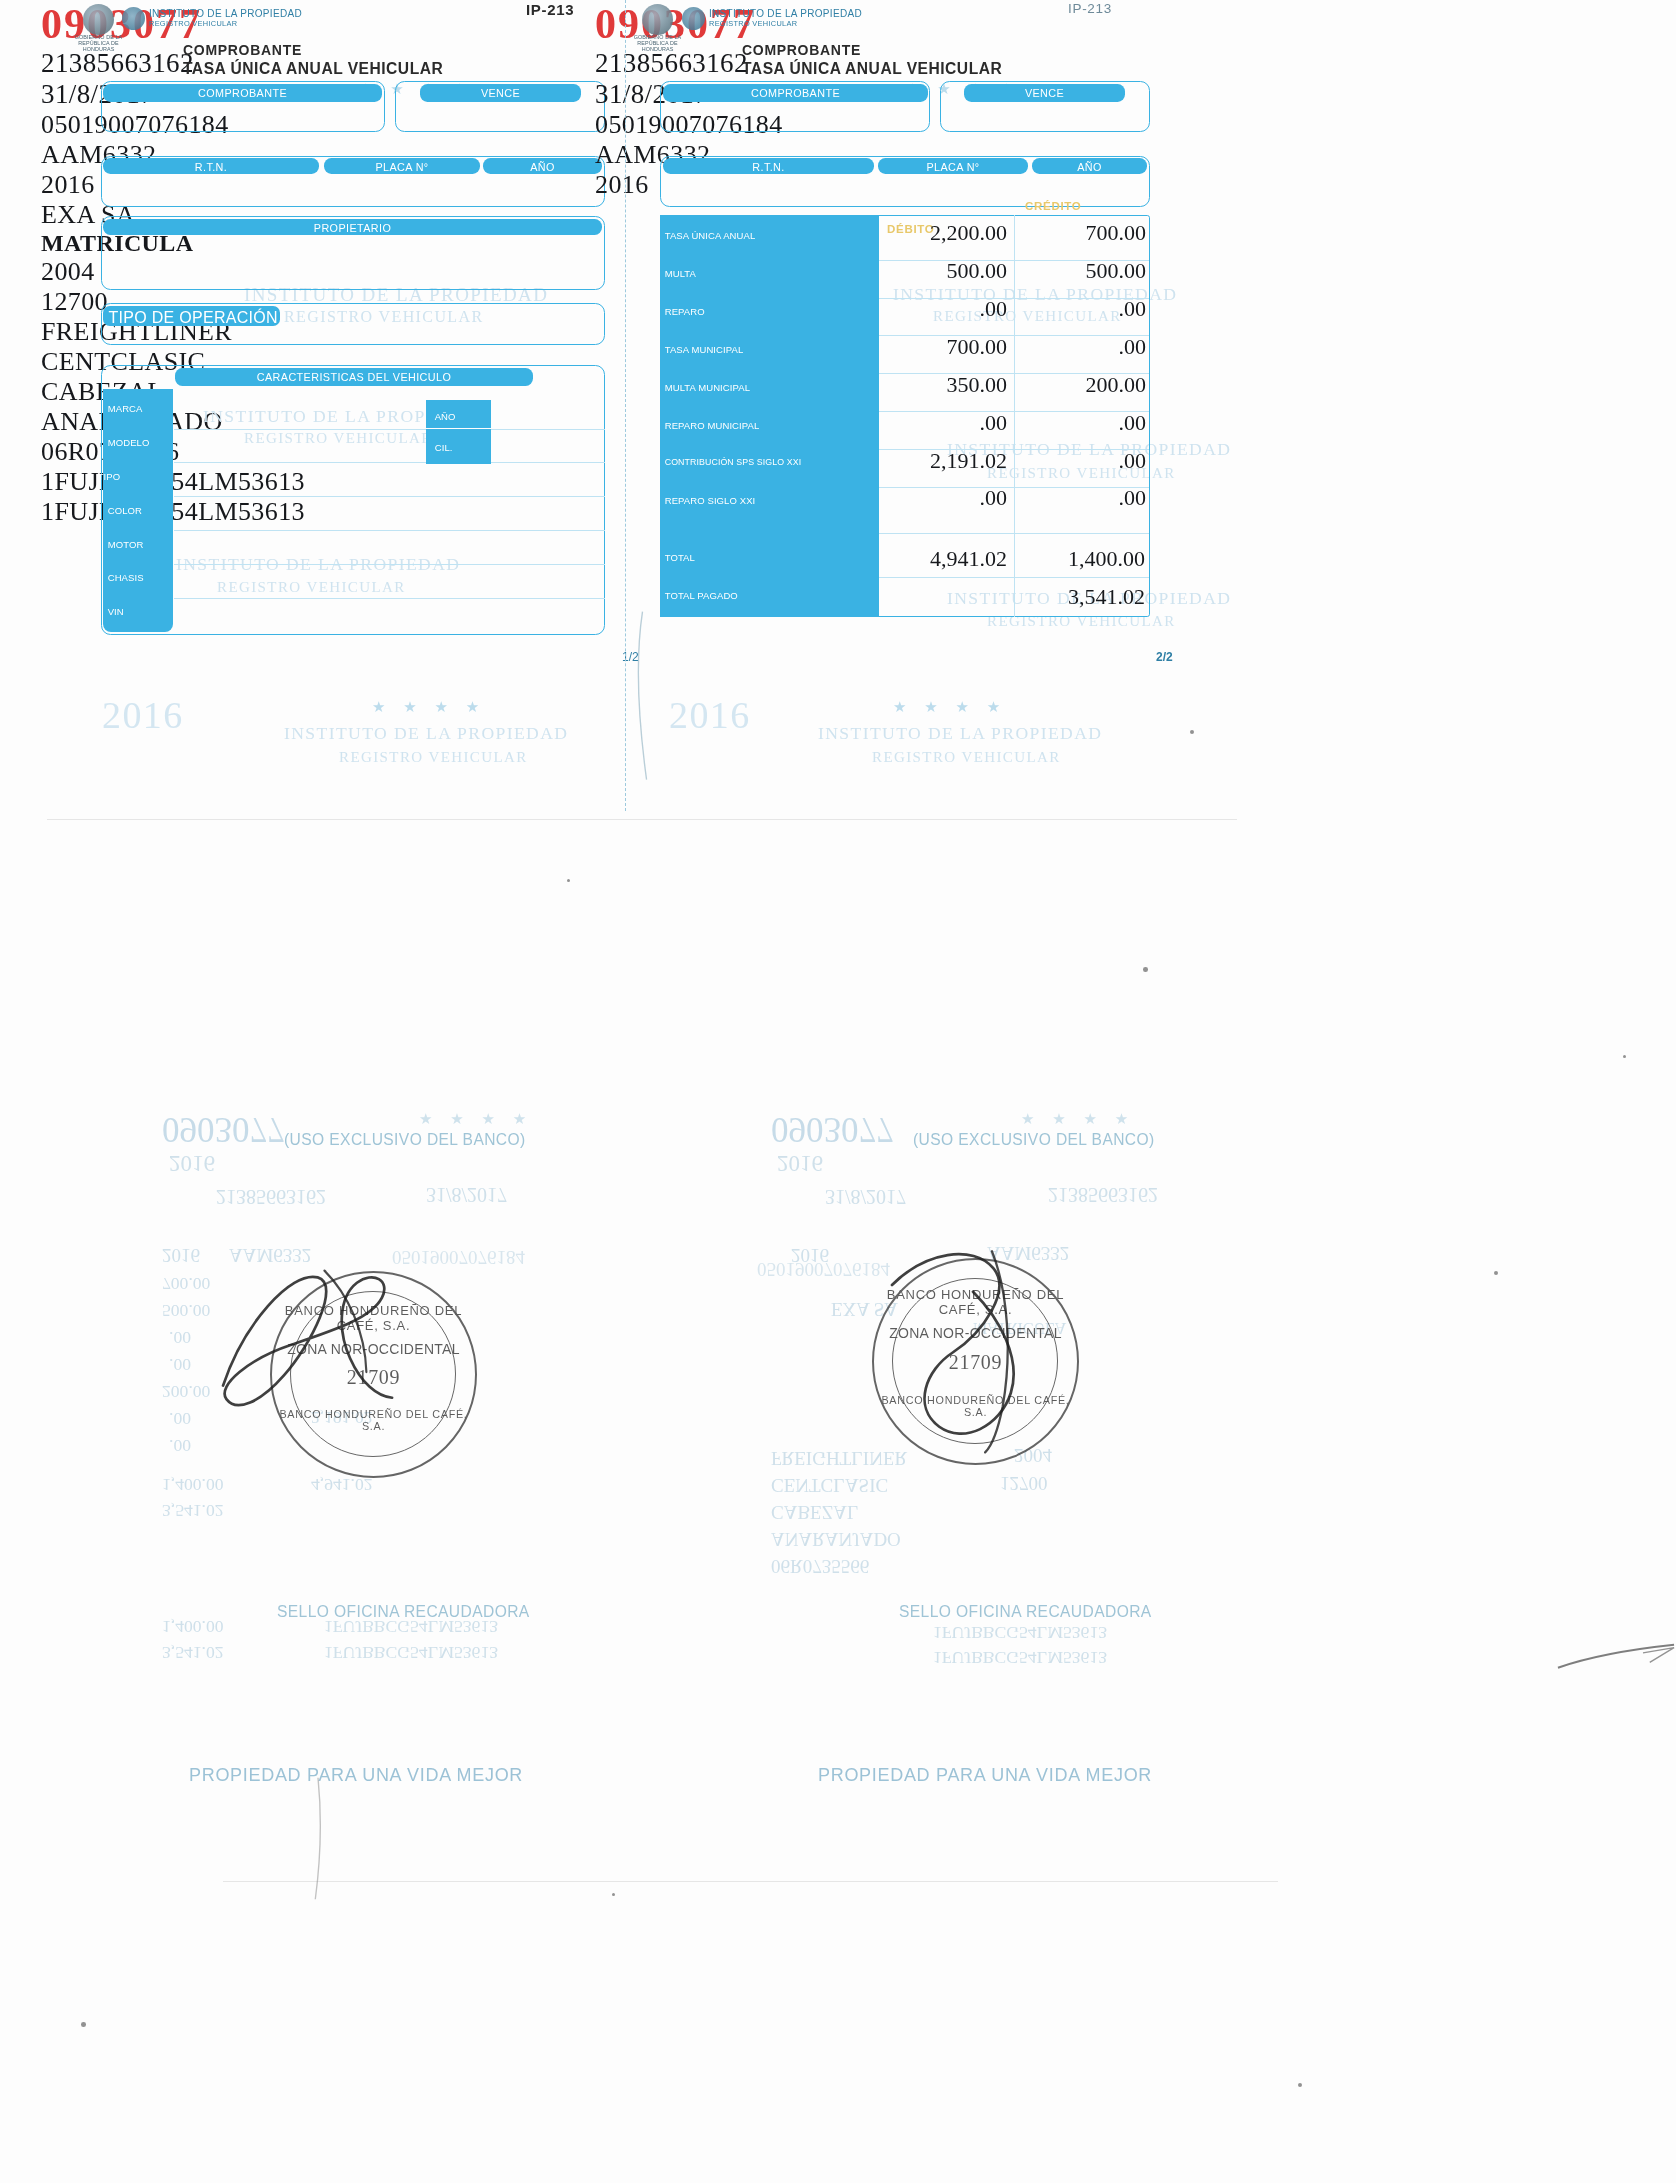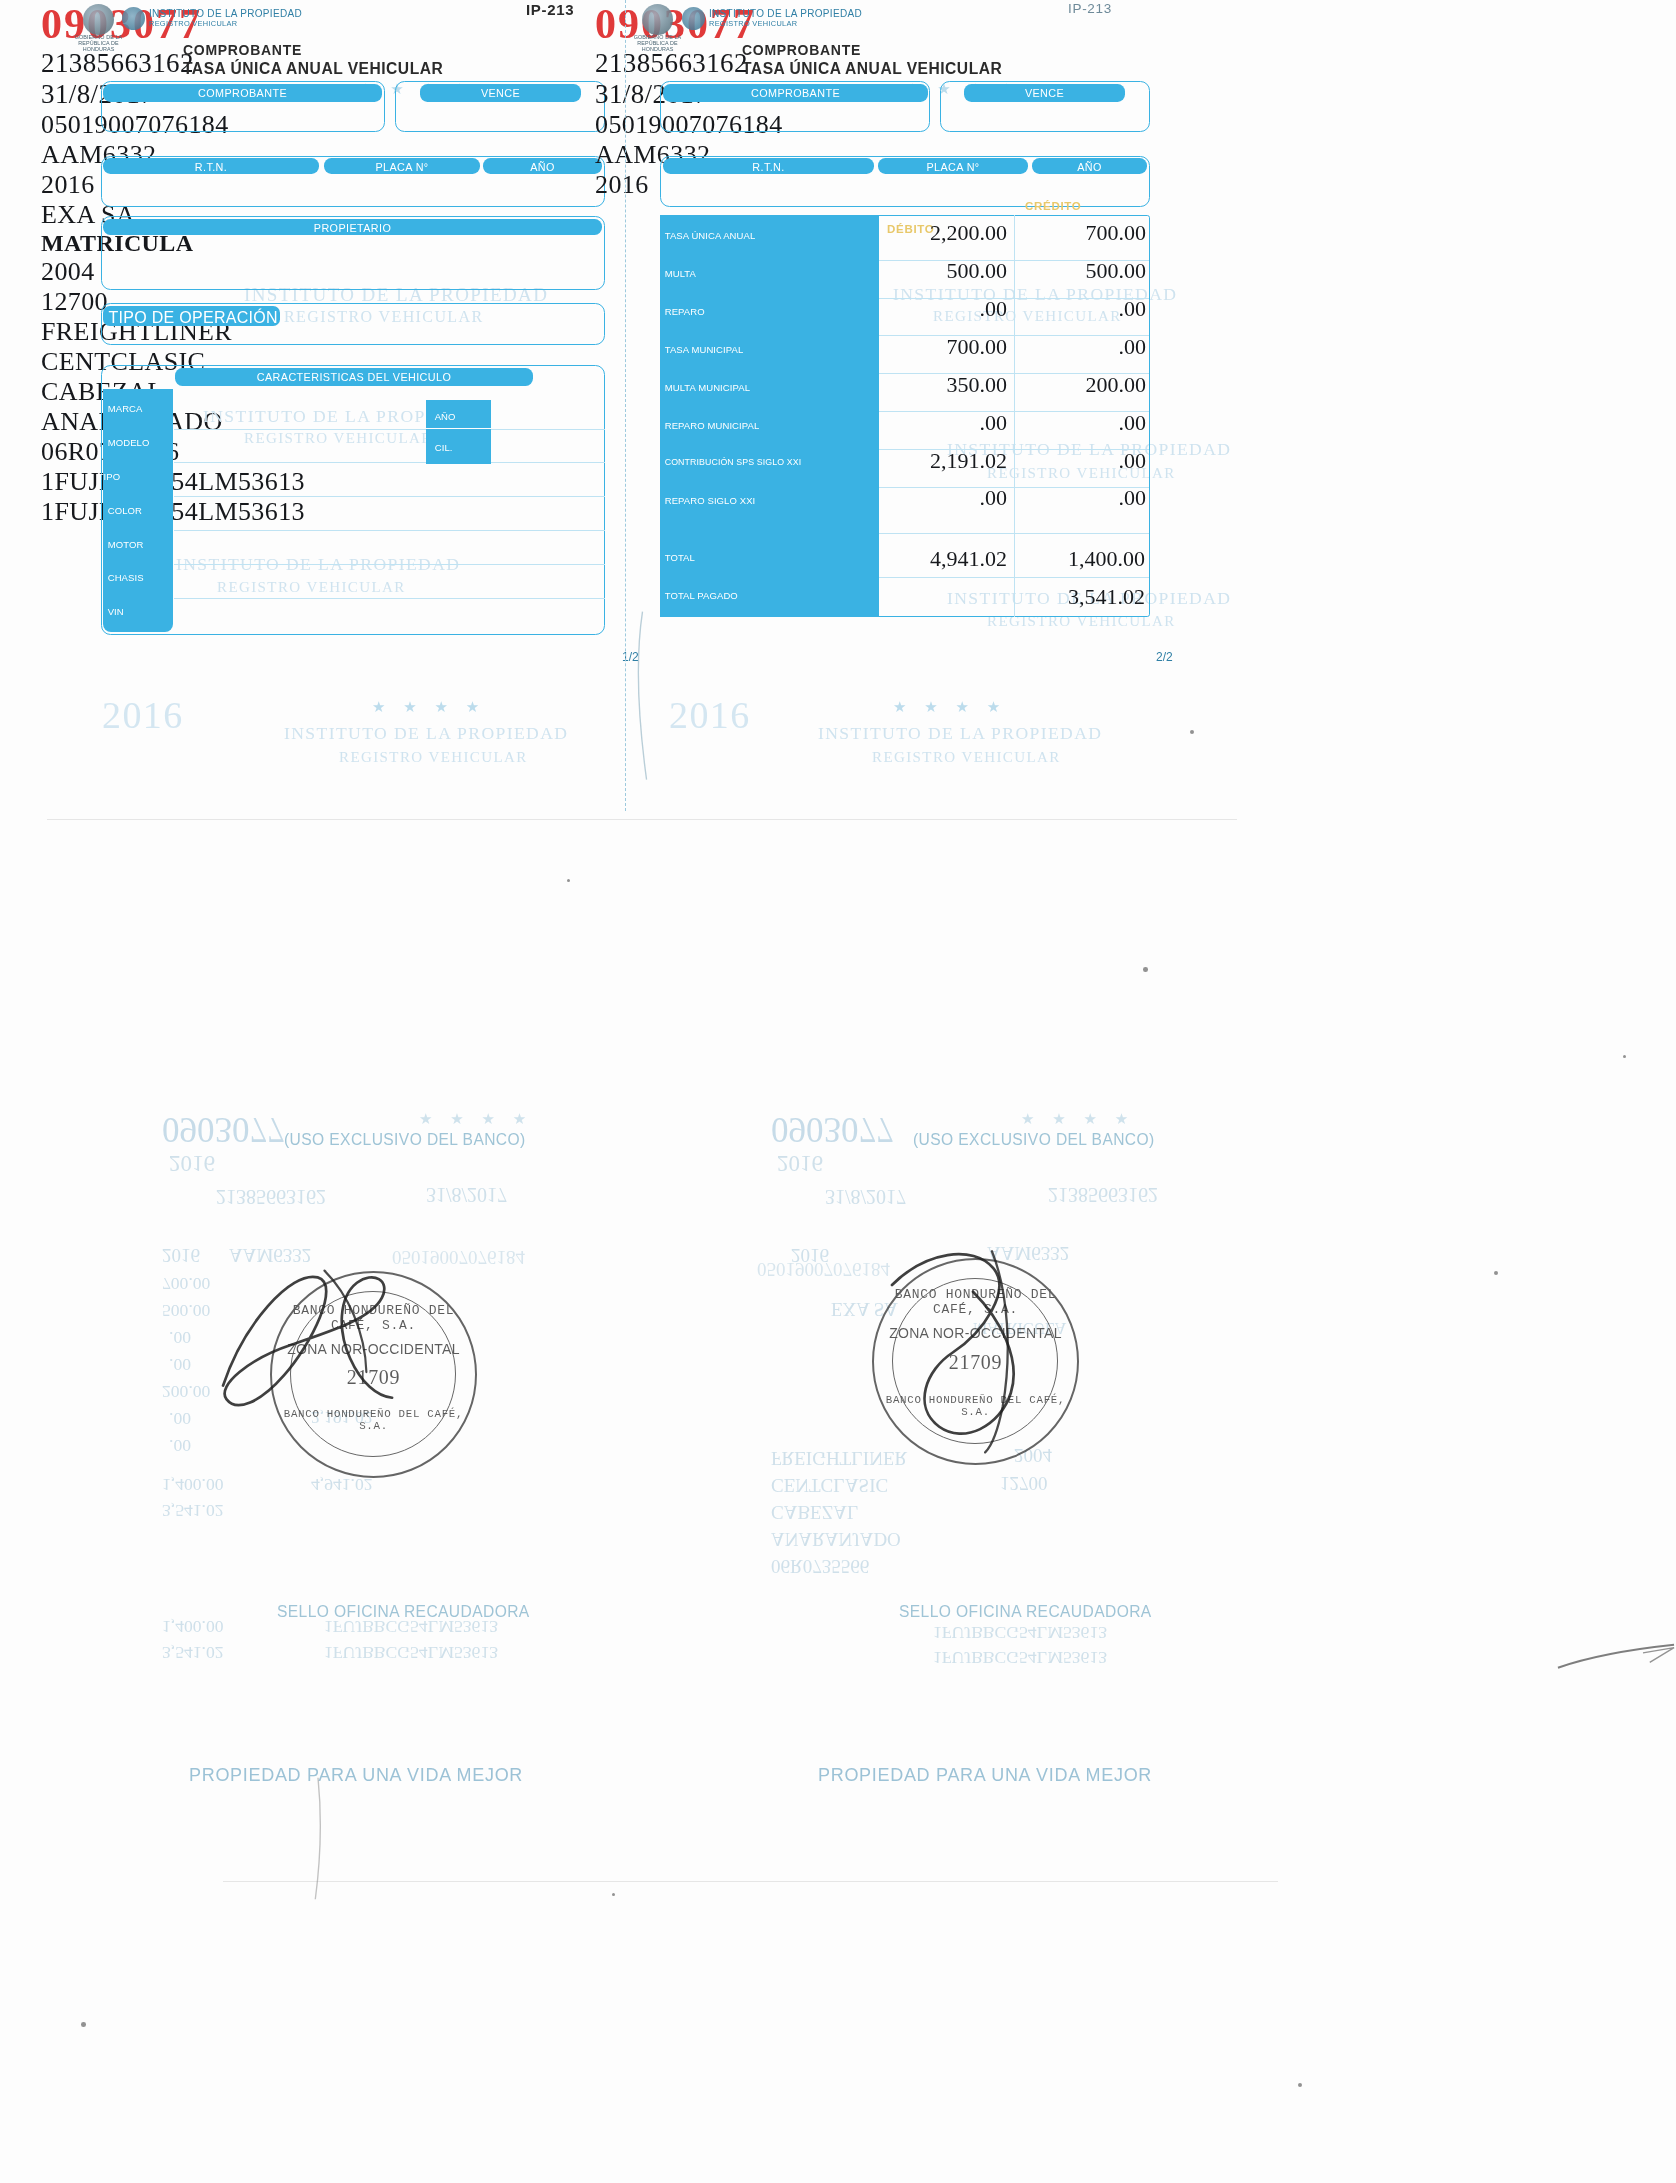--- a/index.html
+++ b/index.html
@@ -165,21 +165,21 @@
     border-radius: 50%;
     border: 1.4px solid #2c2c2c;
   }
   .stamp-txt-top, .stamp-txt-bot {
     position: absolute;
     width: 100%;
     text-align: center;
     font-size: 13px;
     letter-spacing: 0.7px;
     color: #1e1e1e;
-    font-family: Liberation Mono, monospace;
+    font-family: Liberation Sans, sans-serif;
   }
   .stamp-num {
     position: absolute;
     width: 100%;
     text-align: center;
     font-size: 20px;
     color: #1e1e1e;
     font-family: "Liberation Serif", serif;
     letter-spacing: 0.7px;
   }
@@ -402,21 +402,21 @@
     <div class="amt" style="left:425px; top:258px; width:126px;">500.00</div>
     <div class="amt" style="left:425px; top:296px; width:126px;">.00</div>
     <div class="amt" style="left:425px; top:334px; width:126px;">.00</div>
     <div class="amt" style="left:425px; top:372px; width:126px;">200.00</div>
     <div class="amt" style="left:425px; top:410px; width:126px;">.00</div>
     <div class="amt" style="left:425px; top:448px; width:126px;">.00</div>
     <div class="amt" style="left:425px; top:485px; width:126px;">.00</div>
     <div class="amt" style="left:419px; top:546px; width:131px;">1,400.00</div>
     <div class="amt" style="left:419px; top:584px; width:131px;">3,541.02</div>
 
-    <div style="position:absolute; left:561px; top:650px; font-size:12px; color:#2f7fa5;">2/2</div>
+    <div style="position:absolute; left:561px; top:650px; font-size:12px; color:#2f7fa5;font-weight:bold;">2/2</div>
 
     <div class="wm" style="left:74px; top:693px; font-size:38px; color:#d4e6f1;">2016</div>
     <div class="stars" style="left:298px; top:698px;">★ ★ ★ ★</div>
     <div class="wm" style="left:223px; top:723px; font-size:17.6px;">INSTITUTO DE LA PROPIEDAD</div>
     <div class="wm" style="left:277px; top:749px; font-size:15px;">REGISTRO VEHICULAR</div>
   </div>
 
   <div class="perf" style="left:625px; top:0; height:811px;"></div>
 
   <div class="fold" style="left:47px; top:819px; width:1190px; height:1.4px;"></div>

